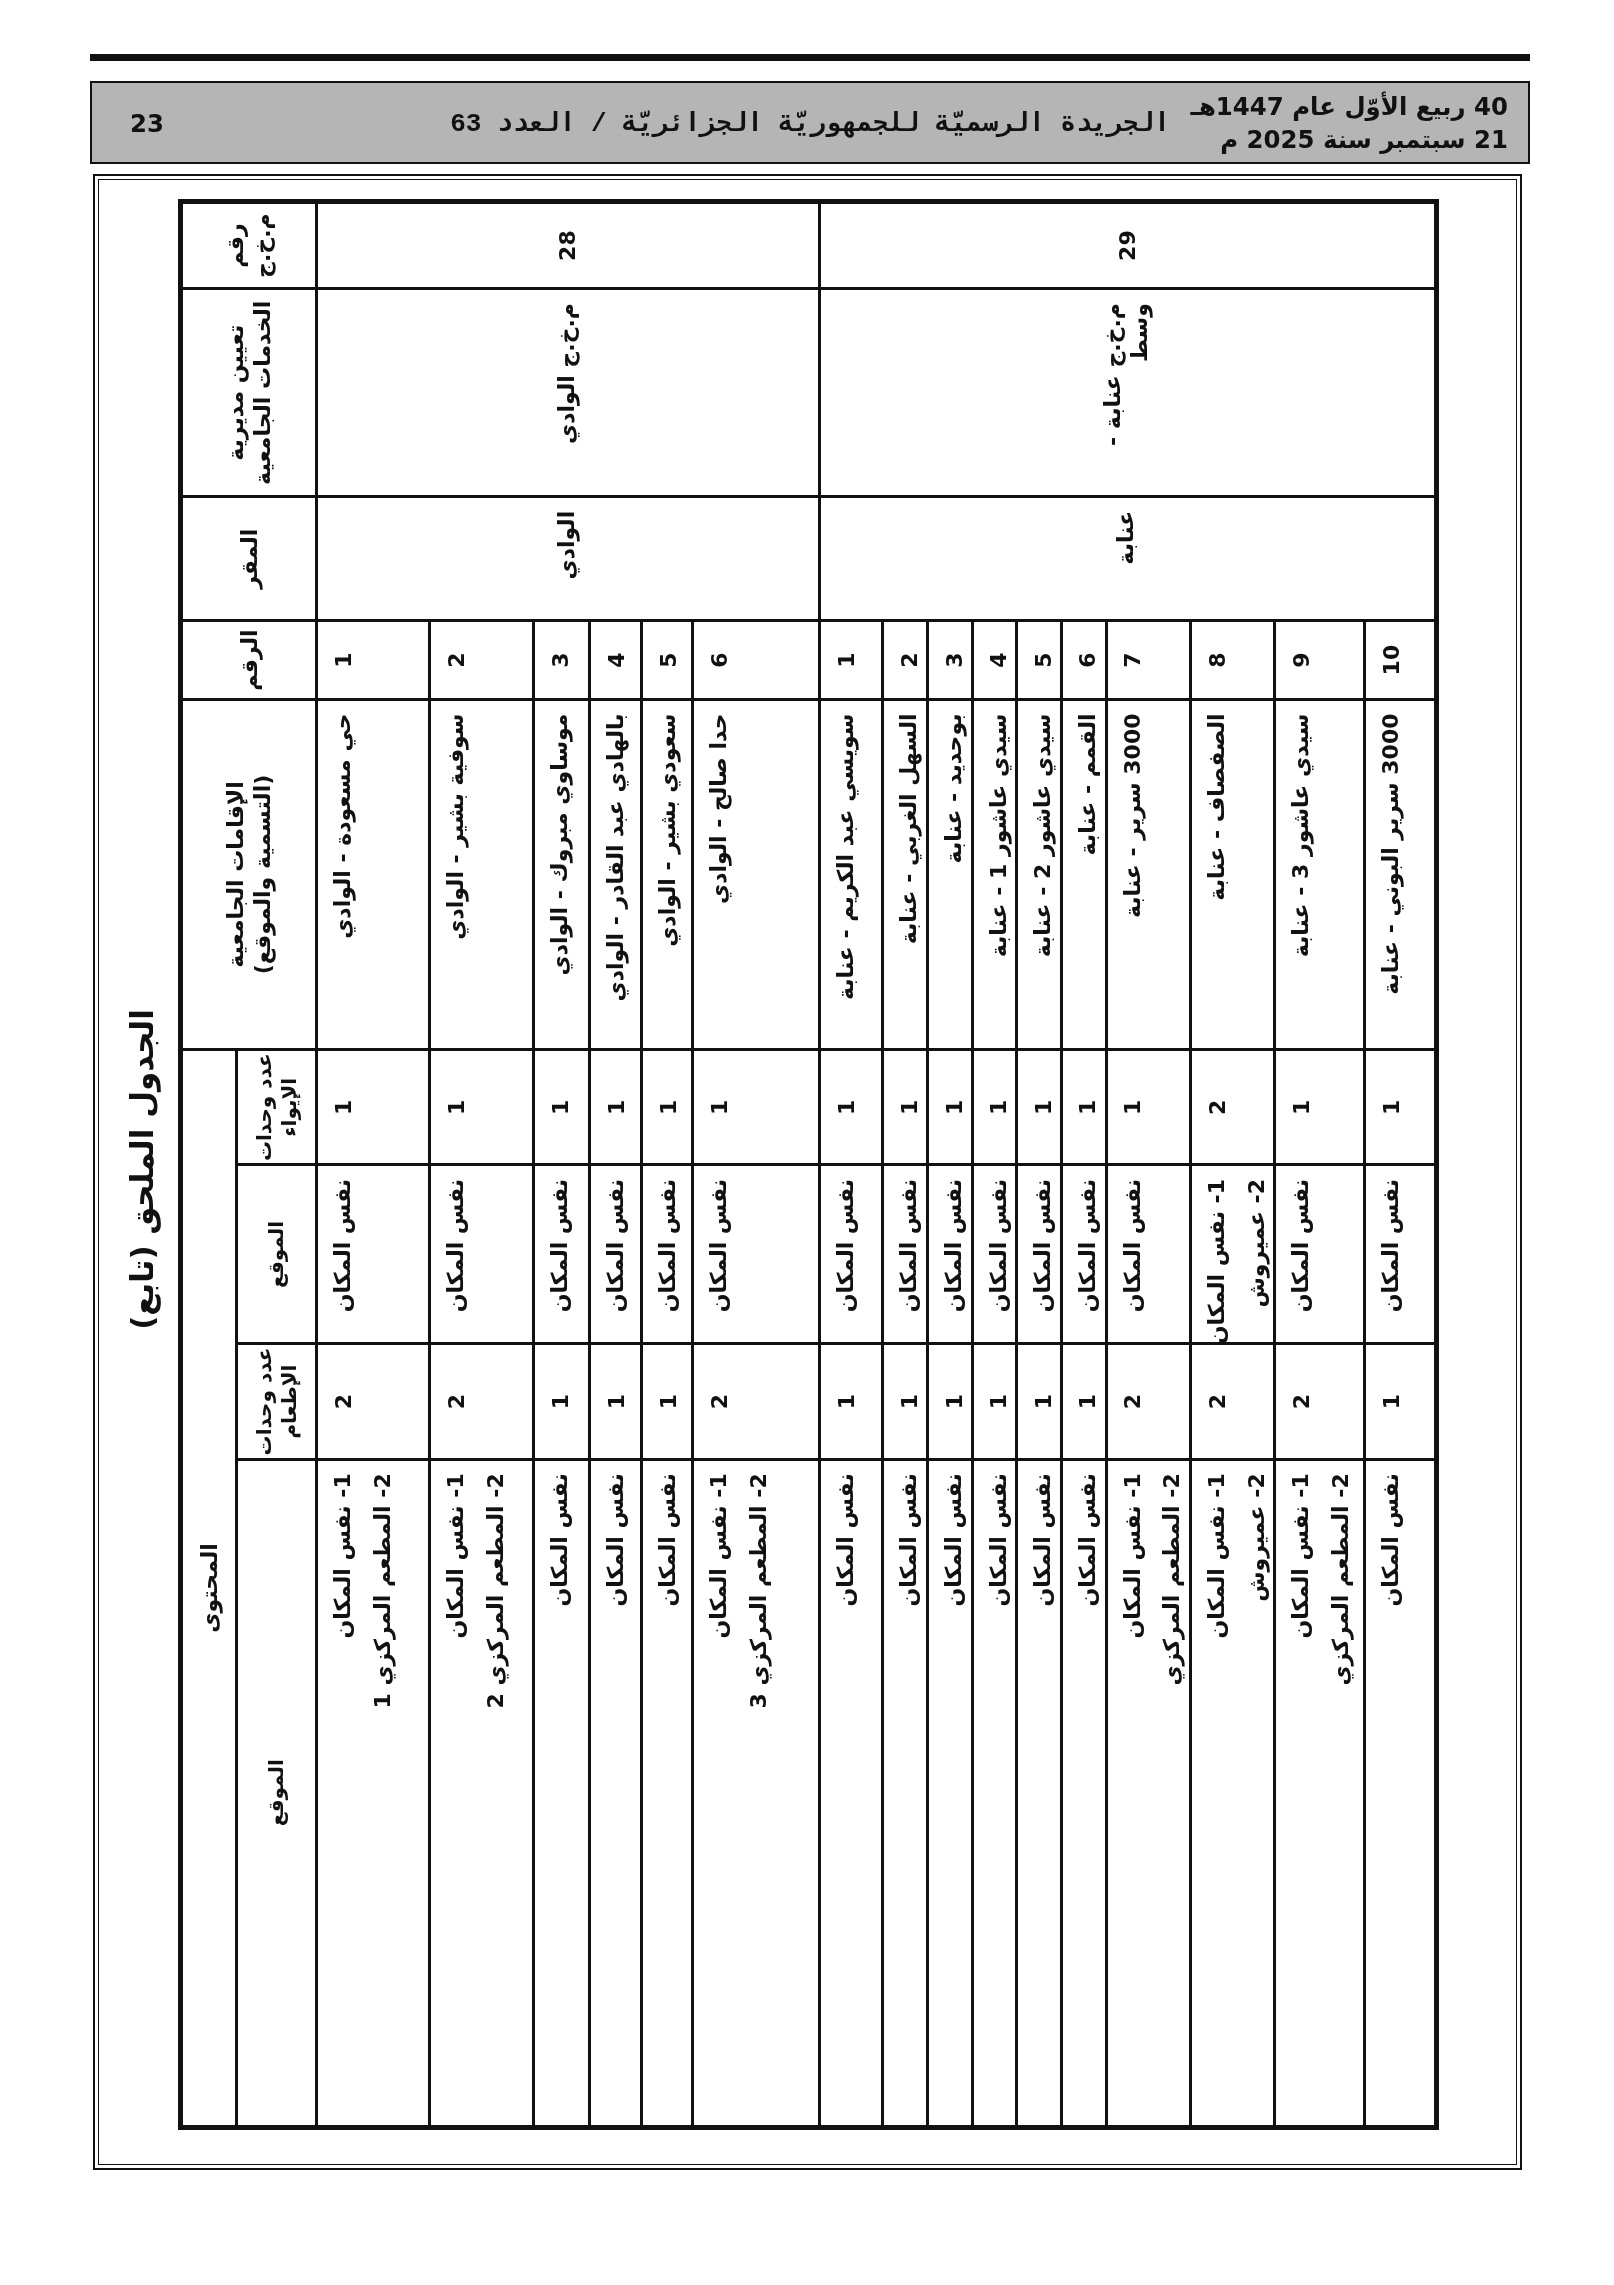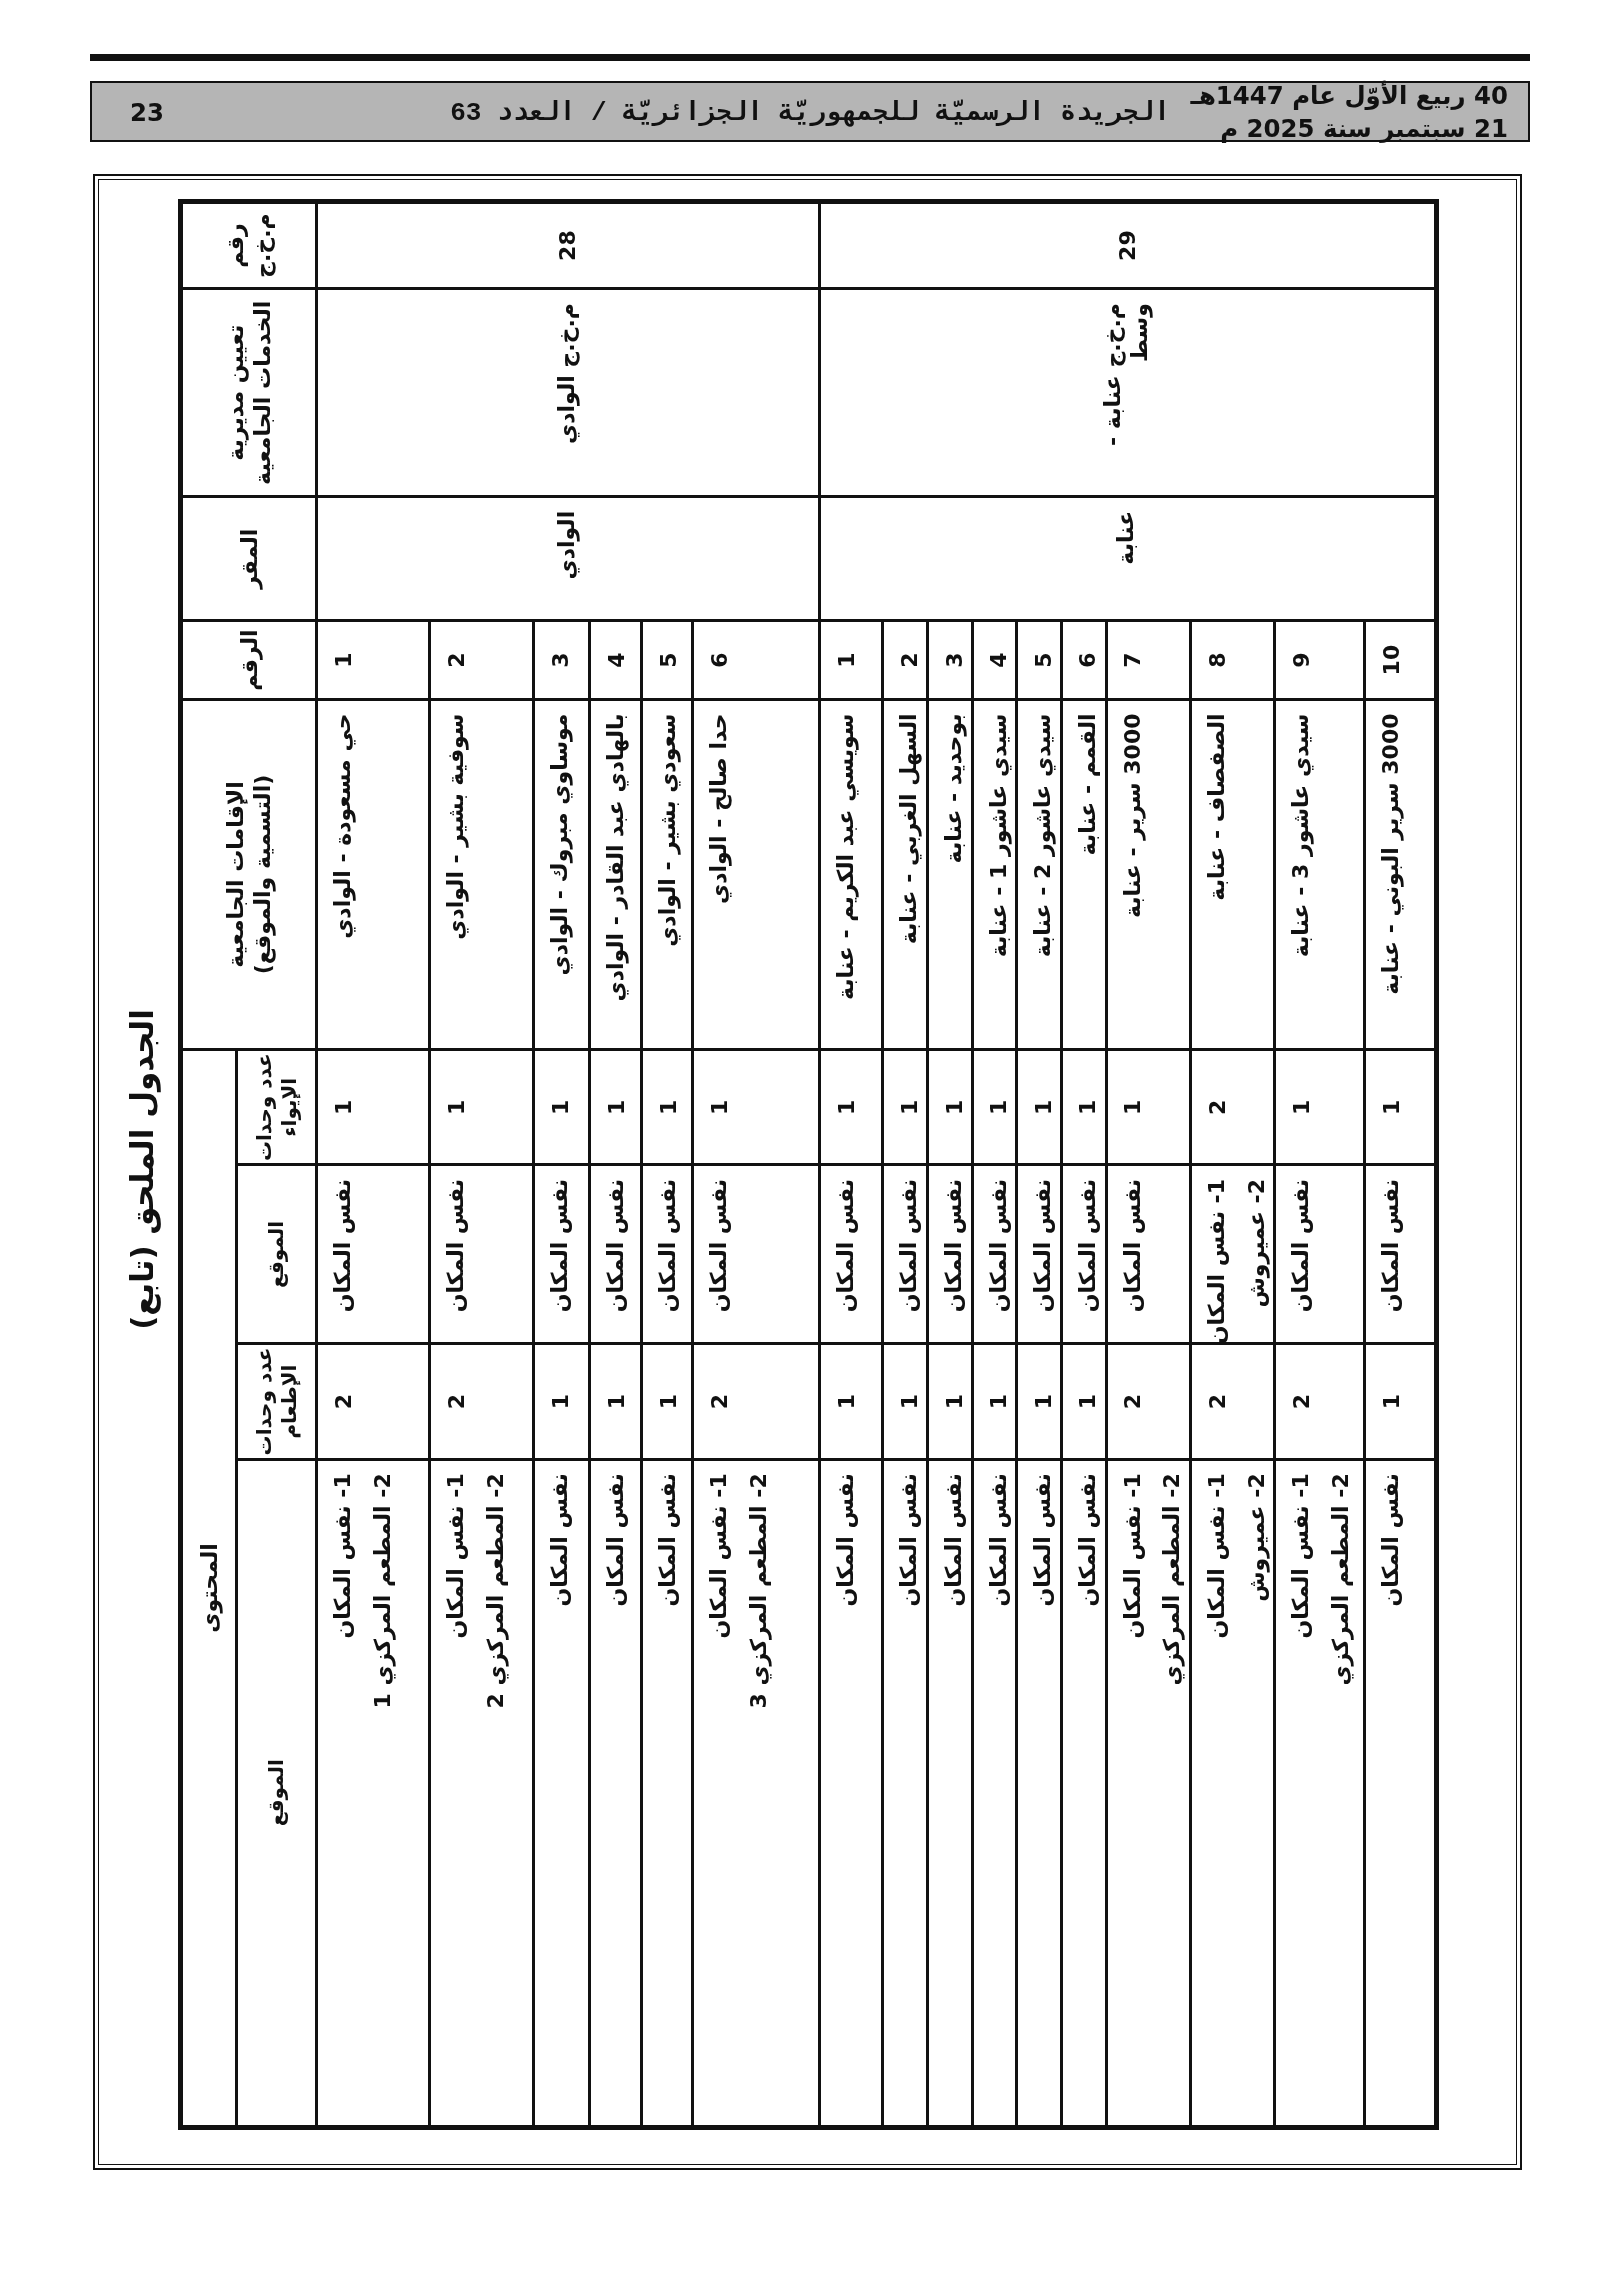--- a/index.html
+++ b/index.html
@@ -3,21 +3,21 @@
 <meta charset="utf-8">
 <style>
   html,body{margin:0;padding:0;background:#e8e8e8;}
   .page{
     position:relative;width:1615px;height:2285px;background:#ffffff;
     font-family:"DejaVu Sans",sans-serif;color:#111;overflow:hidden;
   }
   
   .top-rule{position:absolute;left:90px;top:54px;width:1440px;height:7.2px;background:#111;}
   .header-bar{
-    position:absolute;left:90px;top:81px;width:1440px;height:61px;
+    position:absolute;left:90px;top:81px;width:1440px;height:83px;
     background:#b5b5b5;border:2.7px solid #111;box-sizing:border-box;
   }
   .page-number{position:absolute;left:38px;top:50%;transform:translateY(-50%);
     font-size:24.4px;font-weight:bold;}
   .journal-title{position:absolute;left:50%;top:50%;transform:translate(-50%,-50%);
     font-size:26px;font-weight:bold;white-space:nowrap;direction:rtl;font-family:Liberation Mono, monospace;}
   .dates{position:absolute;right:20px;top:50%;transform:translateY(-50%);
     font-size:24.4px;font-weight:bold;text-align:right;direction:rtl;line-height:33px;white-space:nowrap;}
   
   .content-box{

